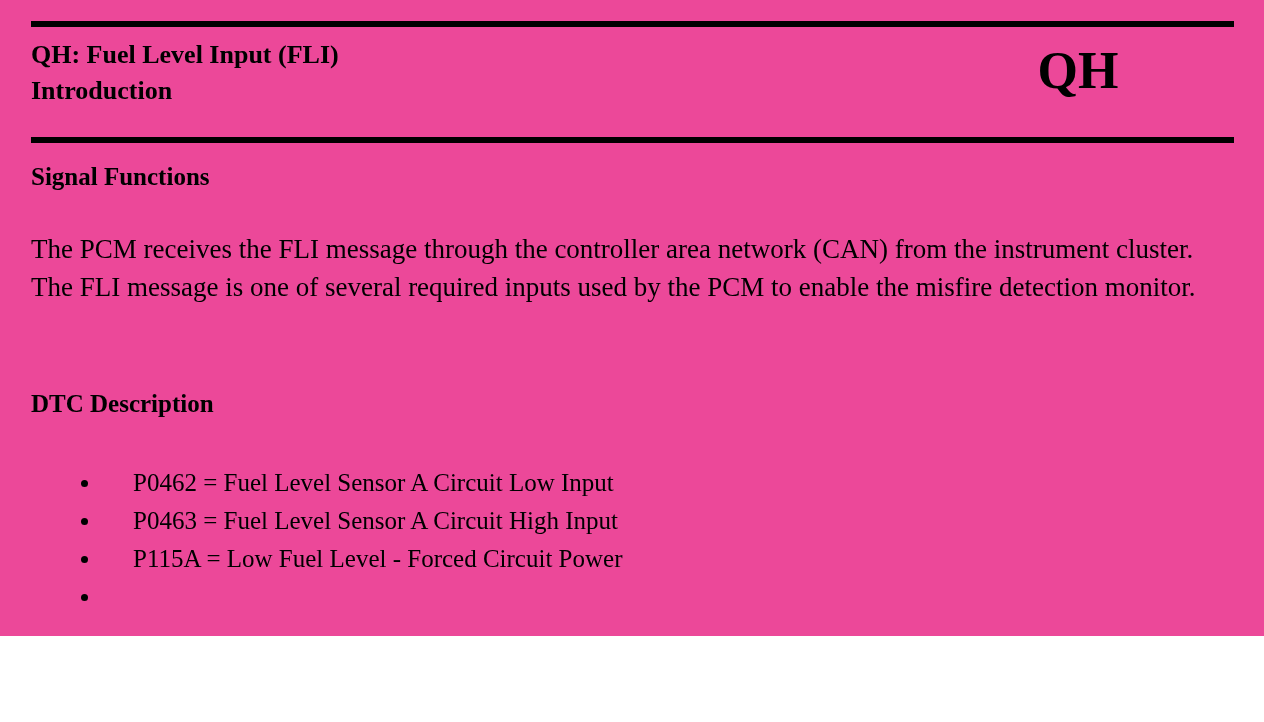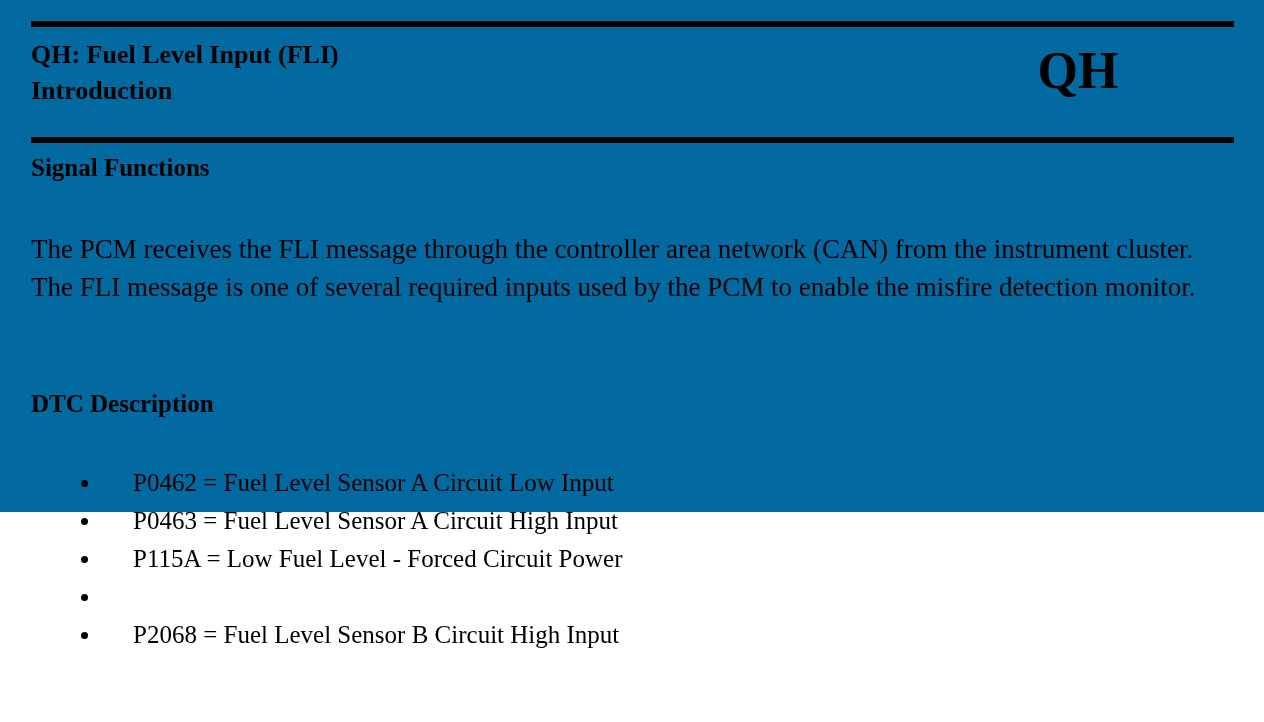--- a/index.html
+++ b/index.html
@@ -12,22 +12,22 @@
     width: 1264px;
     height: 722px;
     overflow: hidden;
     font-family: "Liberation Serif", "DejaVu Serif", serif;
     color: #000000;
     -webkit-font-smoothing: none;
   }
   .page {
     position: relative;
     width: 1264px;
-    height: 512px;
-    background: #0369a1;
+    height: 636px;
+    background: #ec4899;
   }
 
   
   .rule {
     position: absolute;
     left: 31px;
     width: 1203px;
     height: 6px;
     background: #000000;
   }
@@ -75,21 +75,21 @@
     top: 152px;
     width: 1264px;
   }
   .section-heading {
     margin: 0;
     padding: 0 0 0 31px;
     font-size: 25px;
     font-weight: bold;
     line-height: 32px;
   }
-  .heading-signal { margin-top: 0px; }
+  .heading-signal { margin-top: 9px; }
   .heading-dtc    { margin-top: 0px; position: absolute; top: 236px; left: 0; }
 
   .paragraph {
     position: absolute;
     top: 78px;
     left: 31px;
     width: 1190px;
     margin: 0;
     font-size: 27px;
     line-height: 38px;
@@ -160,20 +160,16 @@
         <span class="bullet"></span>
         <span>P0463 = Fuel Level Sensor A Circuit High Input</span>
       </li>
       <li class="dtc-item">
         <span class="bullet"></span>
         <span>P115A = Low Fuel Level - Forced Circuit Power</span>
       </li>
       <li class="dtc-item">
         <span class="bullet"></span>
       </li>
-      <li class="dtc-item">
-        <span class="bullet"></span>
-        <span>P2068 = Fuel Level Sensor B Circuit High Input</span>
-      </li>
     </ul>
 
   </div>
 </div>
 
 </body></html>

